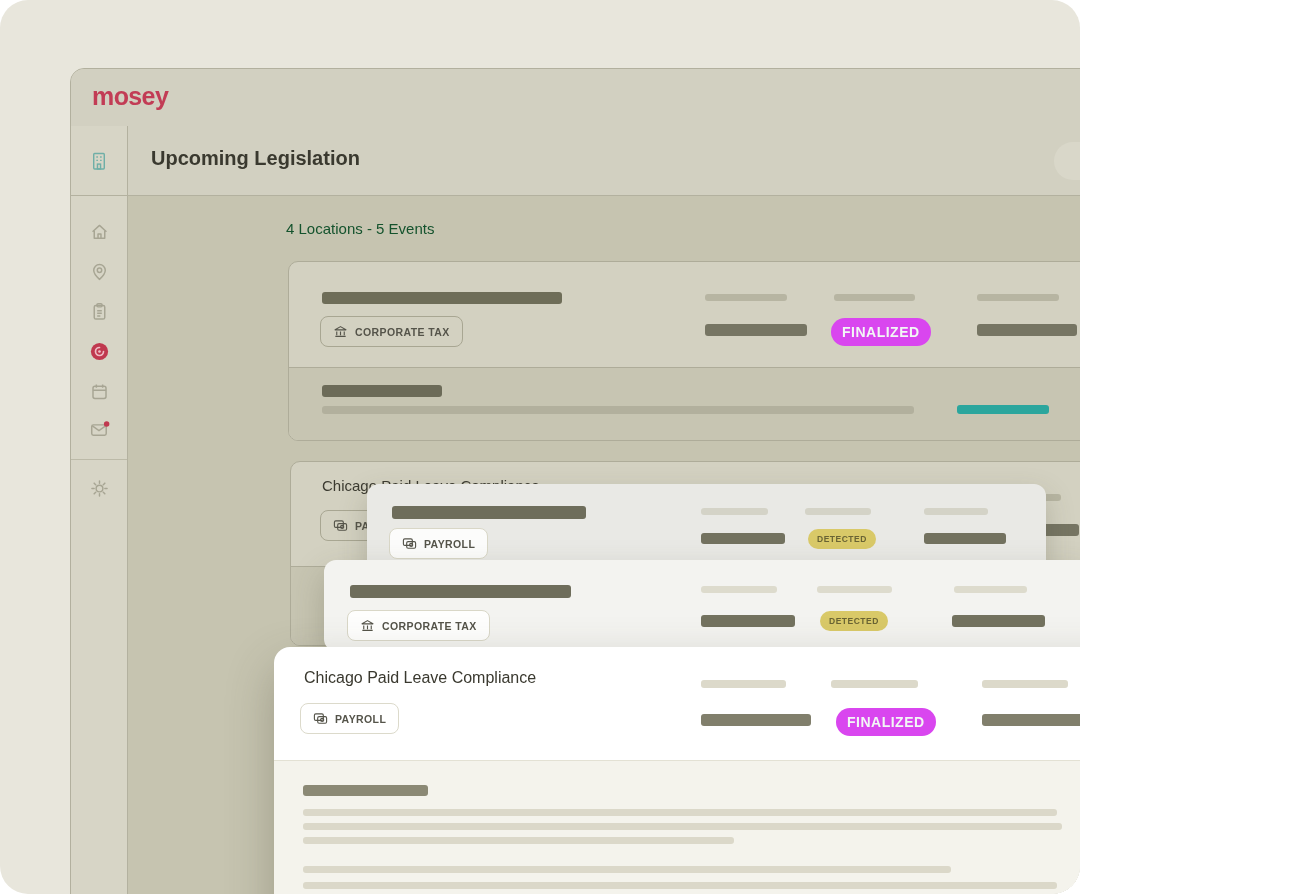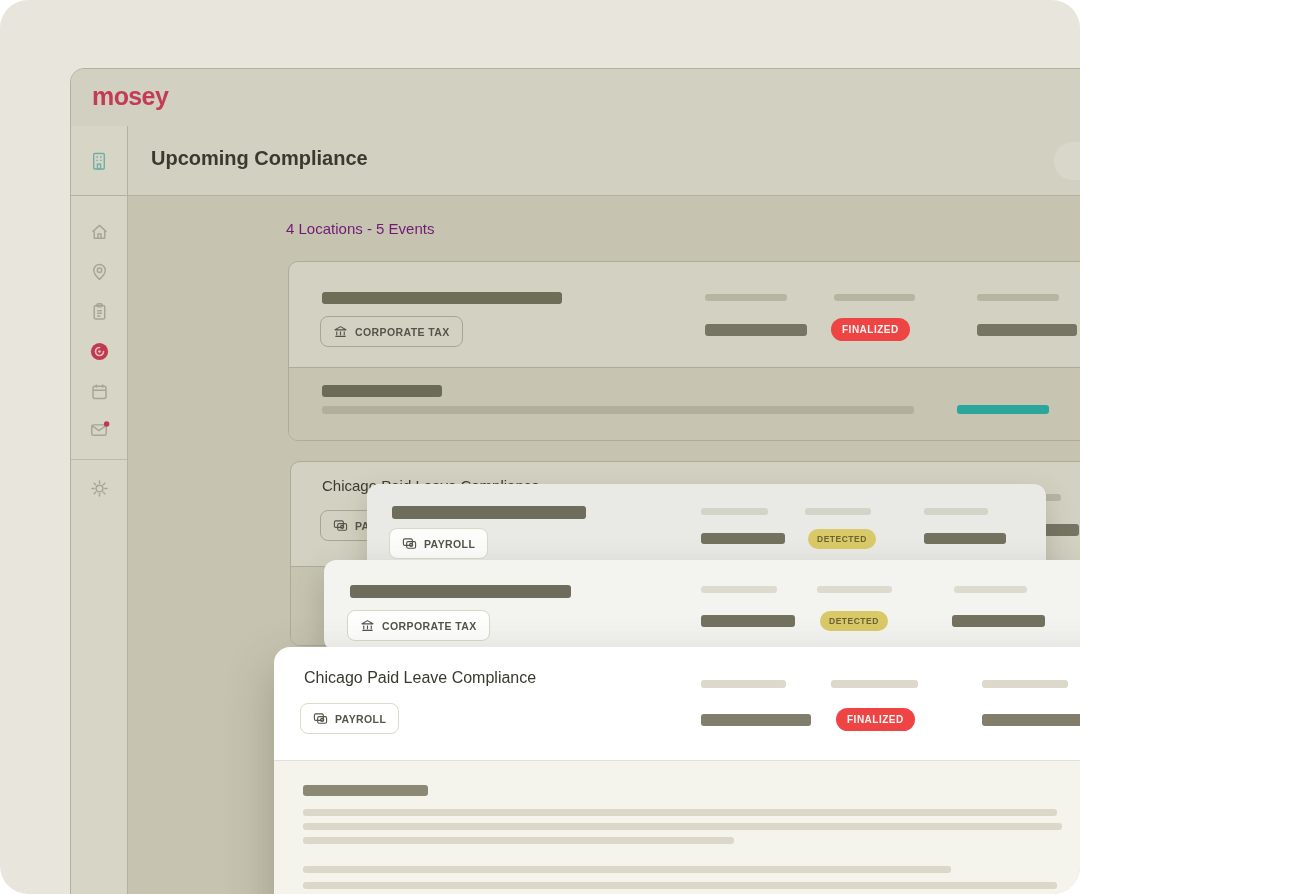--- a/index.html
+++ b/index.html
@@ -15,35 +15,35 @@
   .sidehead{left:0;top:57px;width:57px;height:70px;background:#d7d5c6;border-right:1px solid #b3b19f;border-bottom:1px solid #b3b19f;box-sizing:border-box;display:flex;align-items:center;justify-content:center;}
   .headcell{left:57px;top:57px;right:0;height:70px;background:#d2d0c1;border-bottom:1px solid #b3b19f;box-sizing:border-box;}
   .page-title{left:23px;top:21px;font-size:20px;font-weight:700;color:#3a392f;}
   .head-pill{left:926px;top:16px;width:231px;height:38px;border-radius:19px;background:#d9d7c9;}
   
   .sidebar{left:0;top:127px;width:57px;bottom:0;background:#d7d5c6;border-right:1px solid #b3b19f;box-sizing:border-box;}
   .side-ic{left:18px;width:21px;height:21px;}
   .side-div{left:0;width:56px;height:1px;background:#bcbaa8;top:263px;}
   
   .main{left:57px;top:127px;right:0;bottom:0;background:#c6c4b0;}
-  .summary{left:215px;top:151px;font-size:15px;font-weight:500;color:#701a75;}
+  .summary{left:215px;top:151px;font-size:15px;font-weight:500;color:#14532d;}
   
   .bcard{background:#d3d1c1;border:1px solid #aeac99;border-radius:10px;box-sizing:border-box;}
   .bcard .expand{position:absolute;left:0;right:0;bottom:0;background:#c7c5b2;border-top:1px solid #aeac99;border-radius:0 0 9px 9px;}
   .bar{position:absolute;border-radius:3px;}
   .dark{background:#6e6d58;}
   .dark2{background:#767563;}
   .light{background:#b7b5a2;}
   .teal{background:#2ba69d;}
   
   .tagpill{position:absolute;display:inline-flex;align-items:center;gap:7px;padding:7px 12px;border-radius:8px;
            border:1px solid #a8a692;font-size:10.5px;font-weight:700;letter-spacing:.4px;color:#55544a;background:transparent;}
   .tagpill.onlight{border-color:#d9d7c7;background:rgba(255,255,255,.85);}
   .status{position:absolute;display:inline-flex;align-items:center;border-radius:20px;font-weight:700;letter-spacing:.5px;}
-  .finalized{background:#ef4444;color:#f2f7f5;font-size:10px;padding:6px 11px;}
+  .finalized{background:#d946ef;color:#f2f7f5;font-size:14px;padding:6px 11px;}
   .detected{background:#d9c968;color:#6a6434;font-size:8.5px;padding:5px 9px;}
   
   .fcard{position:absolute;border-radius:12px;box-sizing:border-box;}
   .fcardA{background:#e9e9e5;box-shadow:0 12px 28px rgba(80,78,58,.25);}
   .fcardB{background:#f3f3f0;box-shadow:0 14px 32px rgba(80,78,58,.28);}
   .fcardC{background:#ffffff;border-radius:16px;box-shadow:0 20px 48px rgba(70,68,50,.32);}
   .flight{background:#d4d3c7;}
   .flightB{background:#dddbcd;}
   .fdark{background:#73725f;}
   .wlight{background:#dcd9ca;}
@@ -70,21 +70,21 @@
     <div class="abs sidehead">
       <span>
         <svg width="22" height="22" viewBox="0 0 20 20" fill="none" stroke="#6fafa7" stroke-width="1.3">
           <rect x="5.2" y="3.2" width="9.6" height="14" rx="0.8"></rect>
           <rect x="8.6" y="12.8" width="2.8" height="4.4"></rect>
           <path d="M7.6 6.4h1.4 M11 6.4h1.4 M7.6 9.4h1.4 M11 9.4h1.4"></path>
         </svg>
       </span>
     </div>
     <div class="abs headcell">
-      <div class="abs page-title">Upcoming Compliance</div>
+      <div class="abs page-title">Upcoming Legislation</div>
       <div class="abs head-pill"></div>
     </div>
 
     <div class="abs sidebar">
       <span class="abs side-ic" style="top:25px">
         <svg width="21" height="21" viewBox="0 0 20 20" fill="none" stroke="#a7a593" stroke-width="1.4" stroke-linejoin="round">
           <path d="M3.4 10.2 L10 4.2 L16.6 10.2"></path>
             <path d="M5 9.4v7h10v-7"></path>
             <path d="M8.6 16.4v-4h2.8v4"></path>
         </svg>

